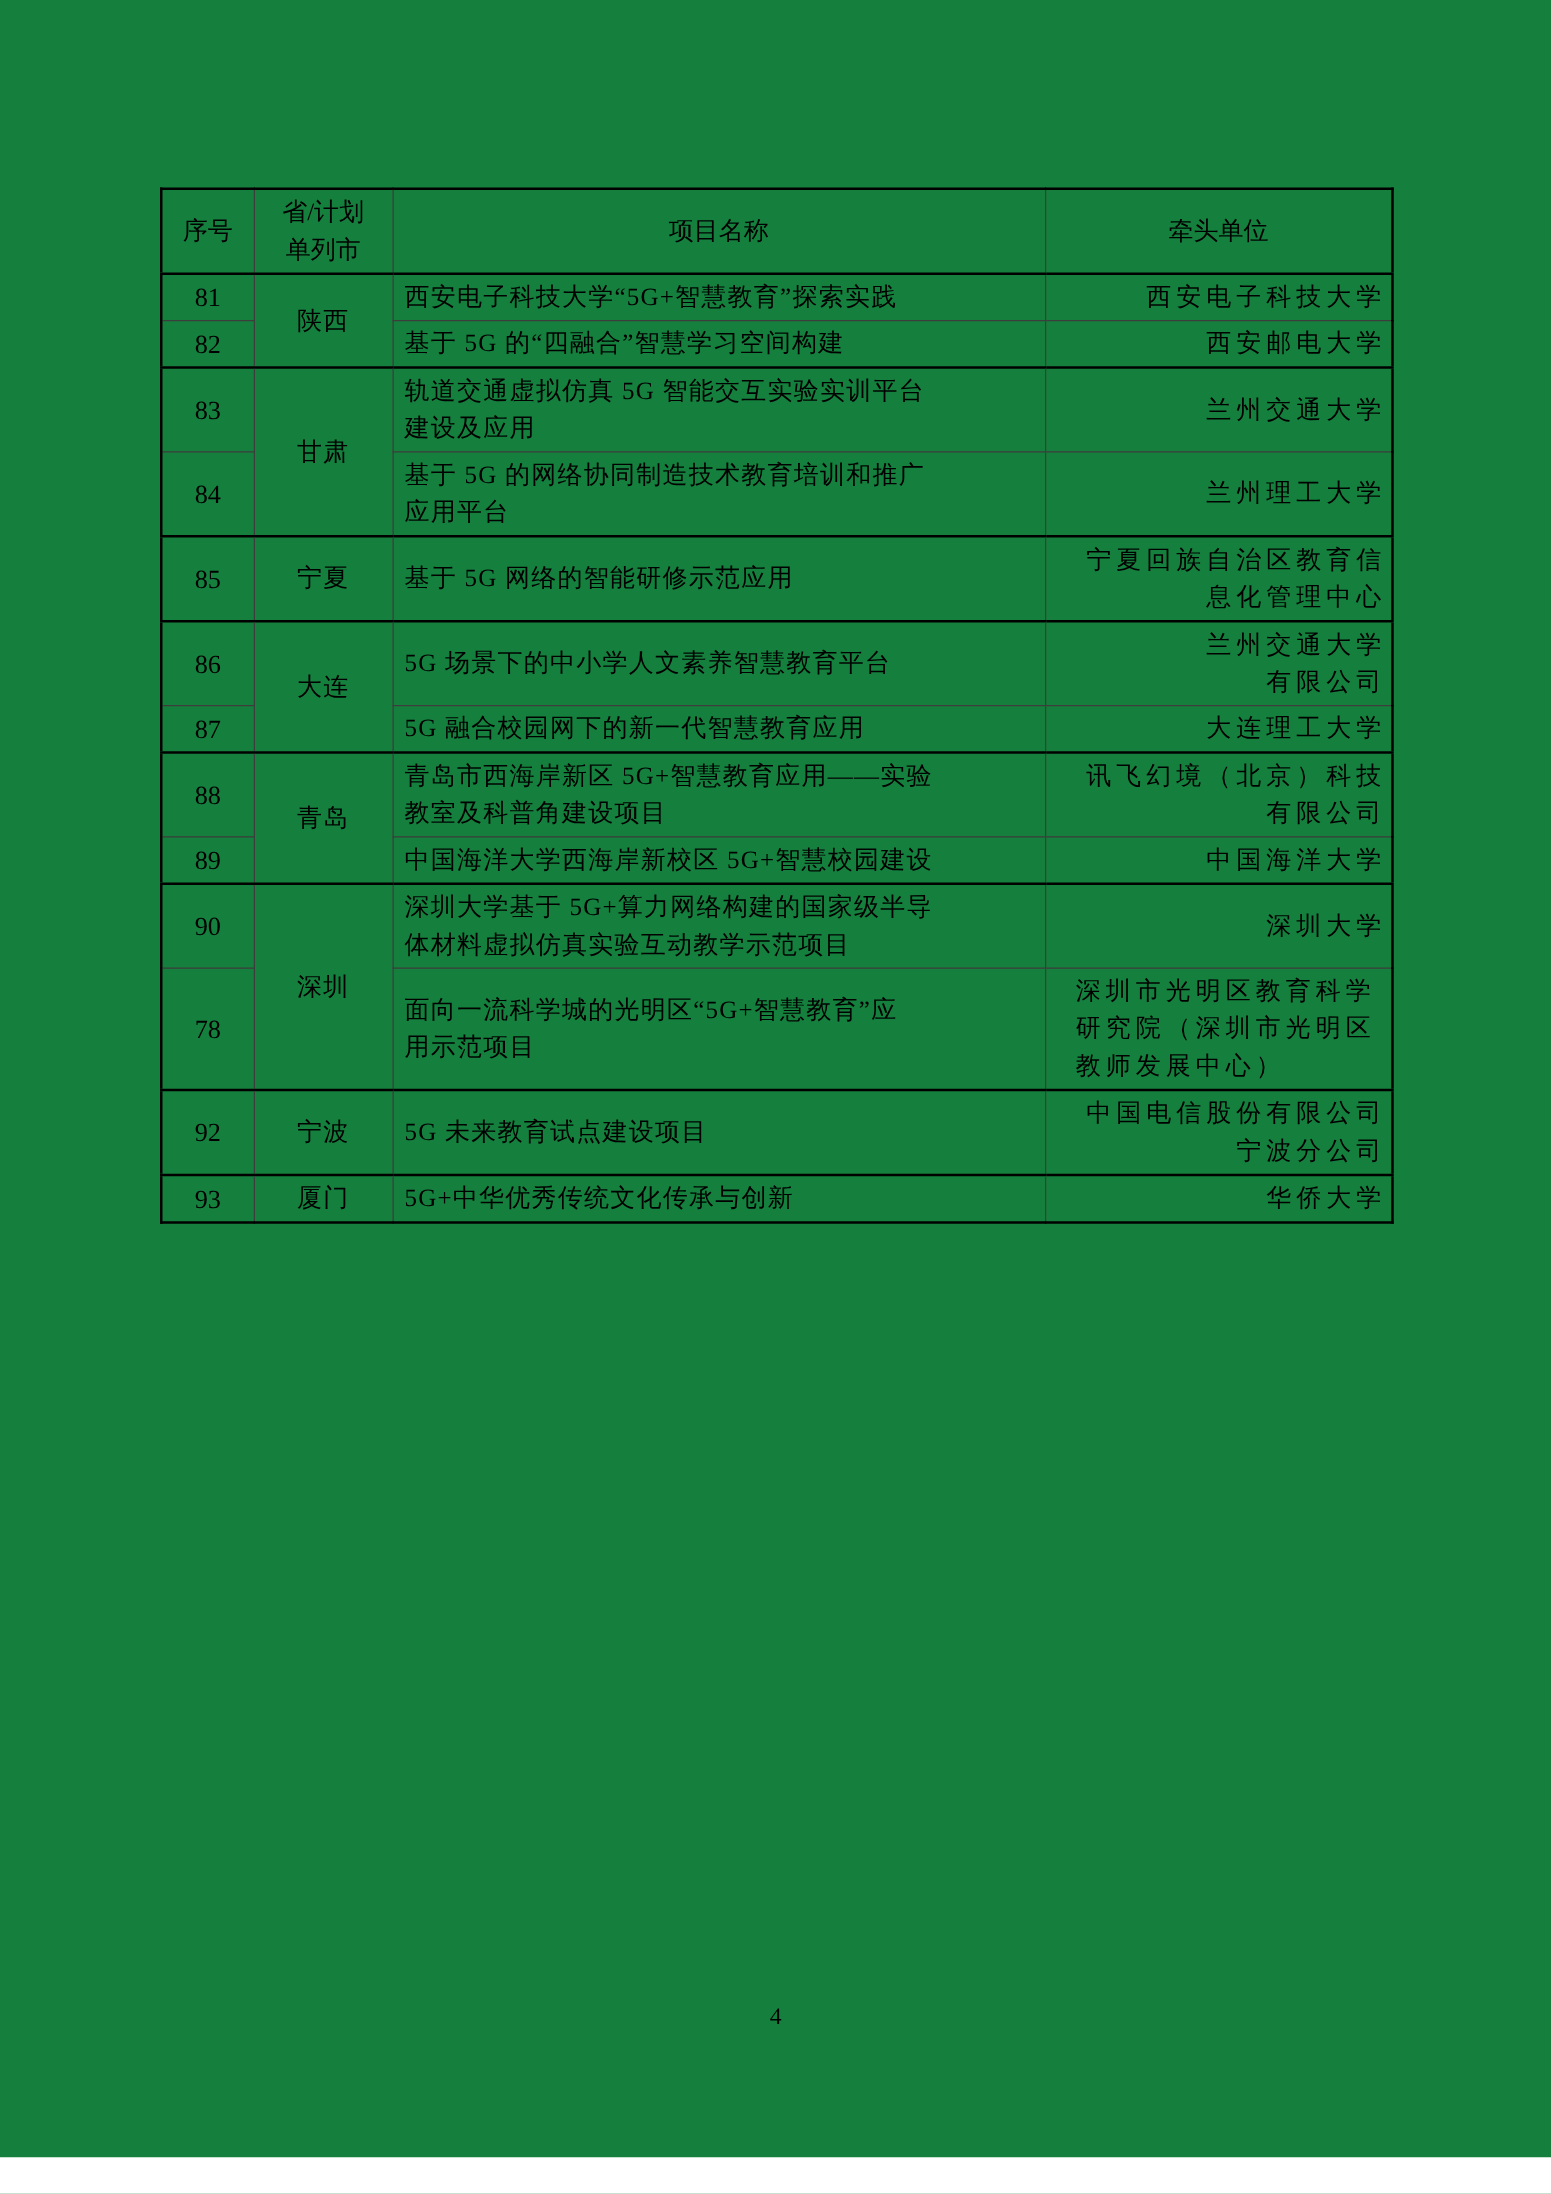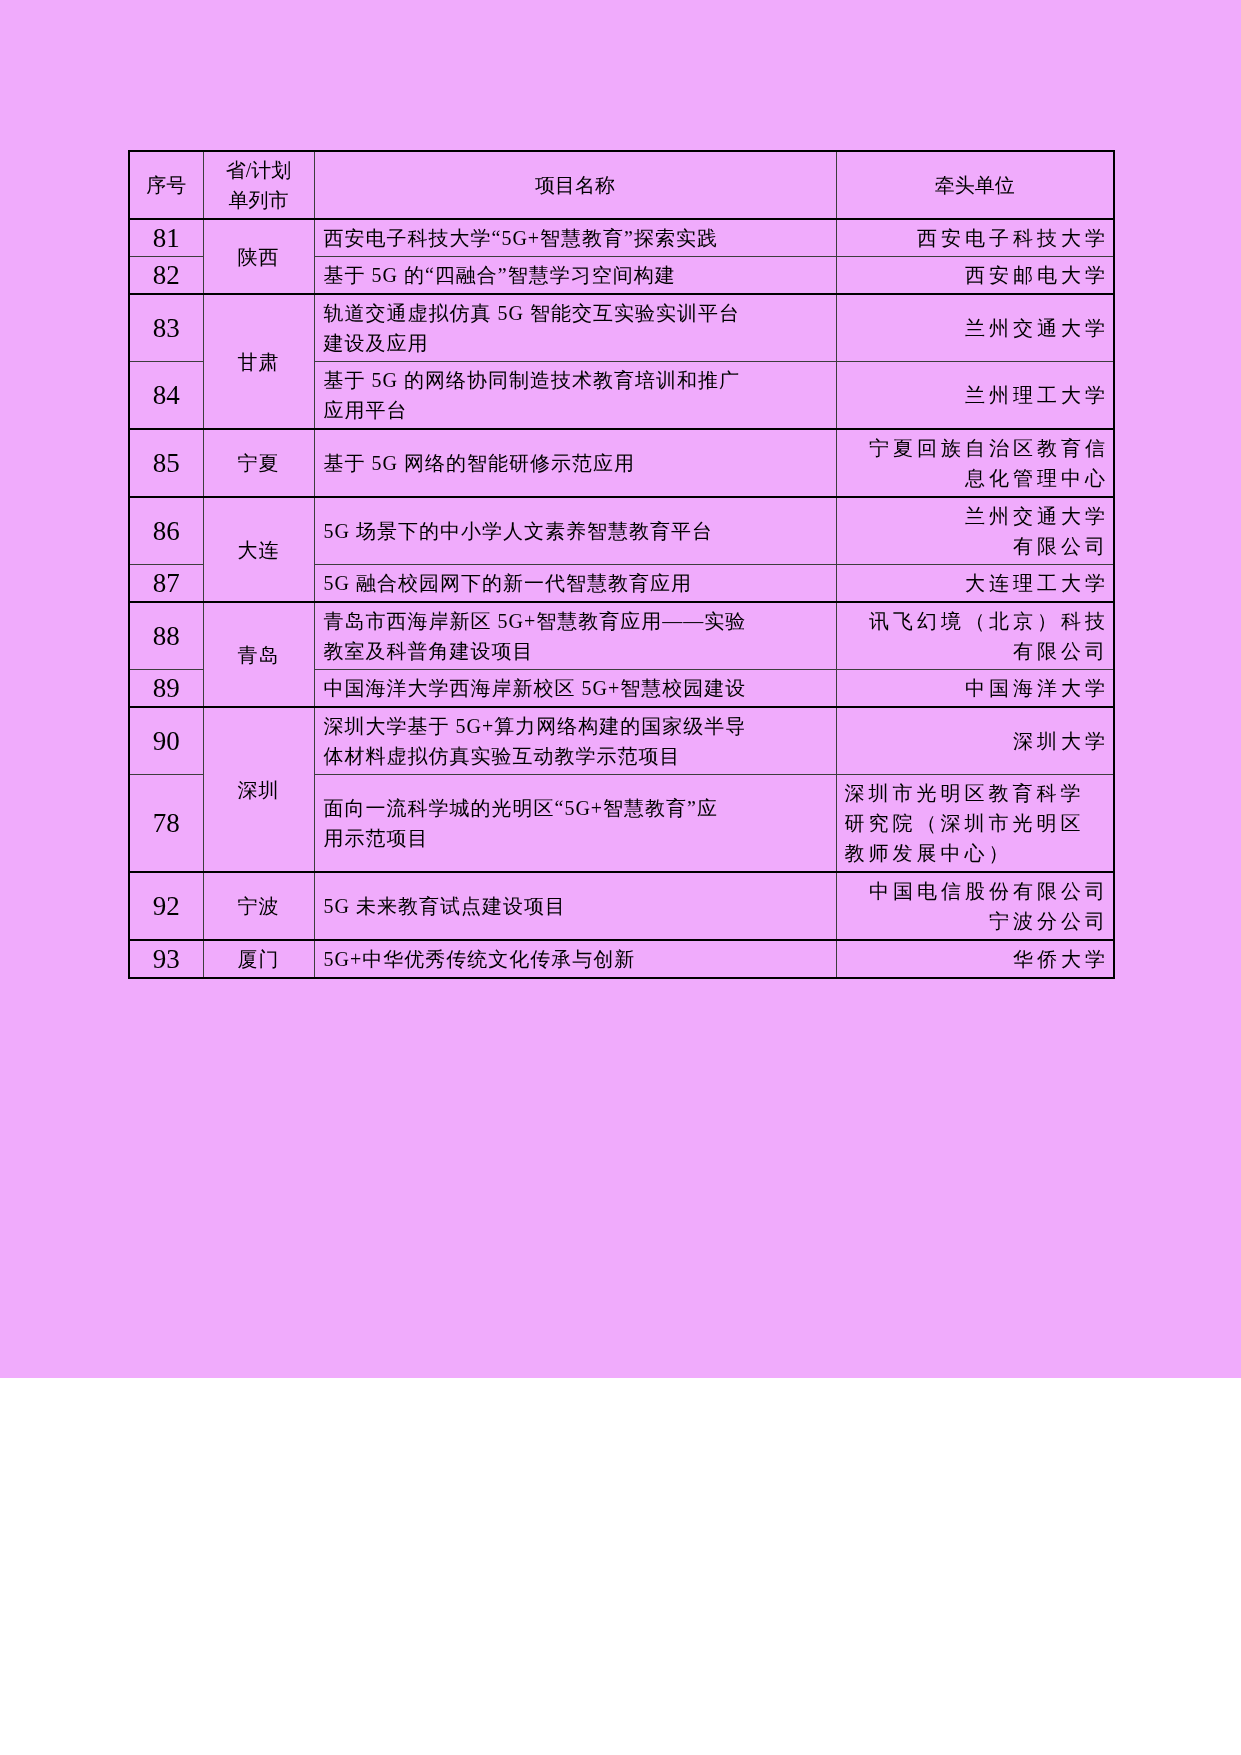--- a/index.html
+++ b/index.html
@@ -3,22 +3,22 @@
 <meta charset="utf-8">
 <style>
   html, body {
     margin: 0;
     padding: 0;
     background: #ffffff;
   }
   .sheet {
     position: relative;
     width: 1241px;
-    height: 1378px;
-    background: #f0abfc;
+    height: 1726px;
+    background: #15803d;
     font-family: "Liberation Serif", "DejaVu Serif", serif;
     color: #000000;
     overflow: hidden;
   }
   table.doc-table {
     position: absolute;
     left: 128px;
     top: 150px;
     width: 985px;
     border-collapse: collapse;
@@ -44,39 +44,39 @@
   .doc-table thead th {
     height: 58px;
     text-align: center;
     border-bottom: 2px solid #000000;
   }
   tr.group-start td {
     border-top: 2px solid #000000;
   }
   td.col-seq {
     text-align: center;
-    font-size: 27px;
+    font-size: 21px;
   }
   td.col-region {
     text-align: center;
     letter-spacing: 1px;
   }
   td.col-project {
     text-align: left;
     padding-left: 9px;
     letter-spacing: 1px;
     margin-top: 20px;
   }
   td.col-org {
     text-align: right;
     letter-spacing: 4px;
   }
   td.col-org.align-left {
     text-align: left;
-    padding-left: 8px;
+    padding-left: 24px;
   }
   .page-number {
     position: absolute;
     top: 1602px;
     left: 0;
     width: 100%;
     text-align: center;
     font-size: 19px;
     line-height: 24px;
   }

